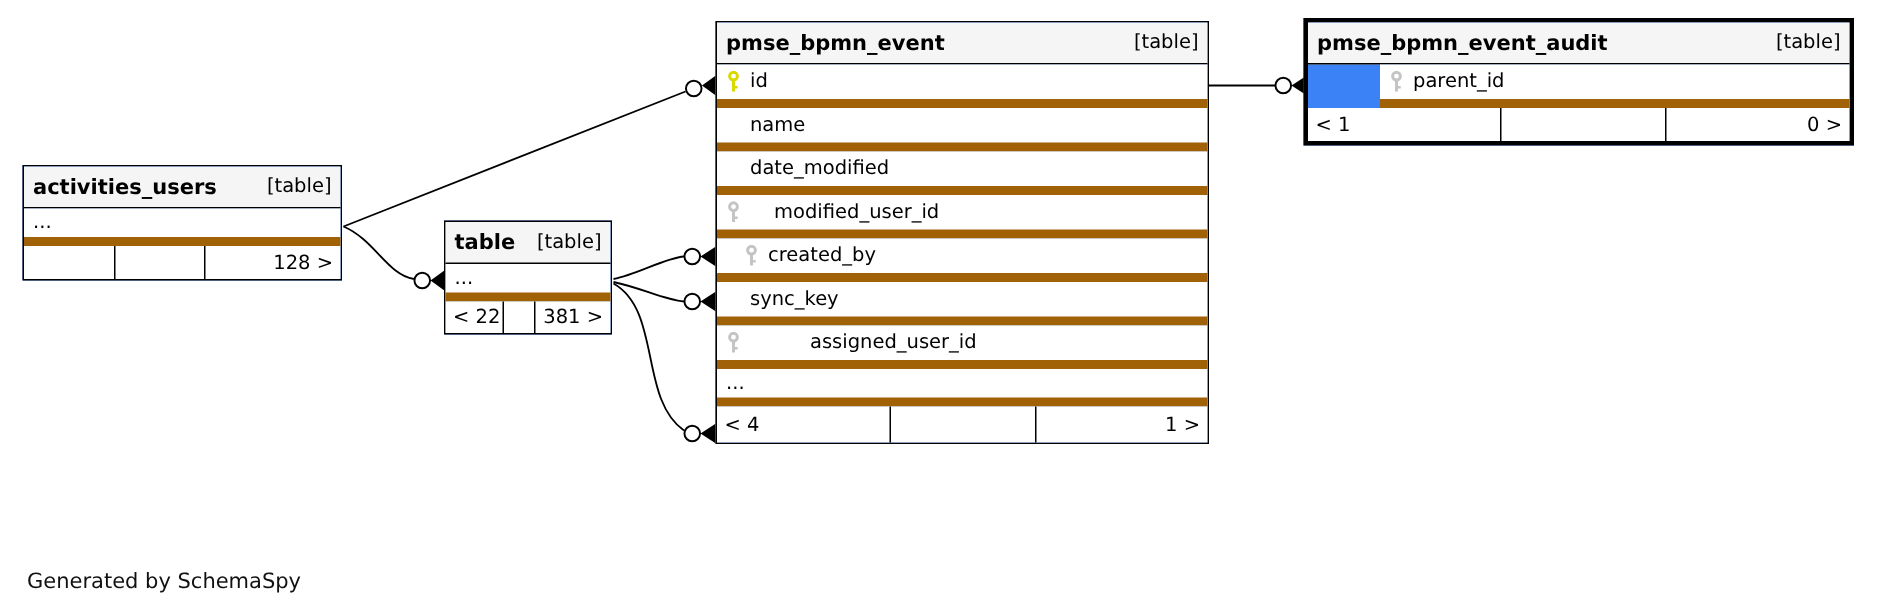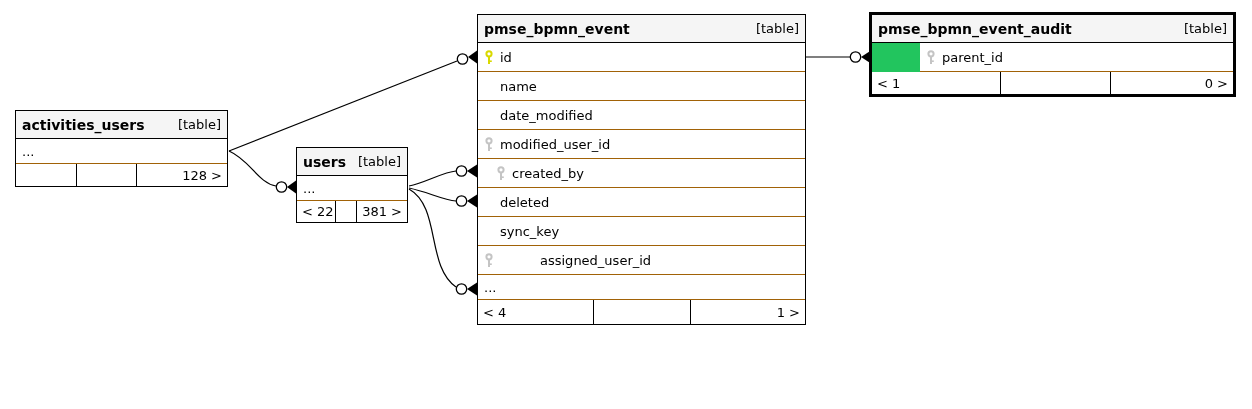--- a/index.html
+++ b/index.html
@@ -2,29 +2,29 @@
 <html><head>
 <meta charset="utf-8">
 <style>
   * { margin:0; padding:0; box-sizing:border-box; }
   html,body { background:#ffffff; }
   body { font-family:"DejaVu Sans","Liberation Sans",sans-serif; }
   .canvas { position:relative; width:1252px; height:409px; background:#ffffff; overflow:hidden; }
 
   .connectors { position:absolute; left:0; top:0; width:1252px; height:409px; }
 
-  .tbl { position:absolute; background:#22c55e; border:1px solid #000; }
+  .tbl { position:absolute; background:#3b82f6; border:1px solid #000; }
   .tbl.thick { border-width:3px; }
 
   .tbl-header { display:flex; justify-content:space-between; align-items:center;
                 background:#f5f5f5; border-bottom:1px solid #000; padding:0 6px; }
   .tname { font-weight:bold; font-size:14px; color:#000; white-space:nowrap; }
   .ttype { font-size:13px; color:#000; white-space:nowrap; }
 
-  .tbl-row { display:flex; align-items:center; border-bottom:1px solid #a16207;
+  .tbl-row { display:flex; align-items:center; border-bottom:6px solid #a16207;
              font-size:13px; color:#000; background:#fff; }
   .key-slot { width:22px; display:flex; justify-content:center; align-items:center; flex:0 0 22px; }
   .row-label { white-space:nowrap; }
   .row-ellipsis { padding-left:6px; }
   .row-extra { margin-left:auto; border-left:1px solid #000; height:100%;
                display:flex; align-items:center; justify-content:flex-end;
                padding:0 4px; flex:0 0 97px; }
 
   .key-icon { display:block; }
   .key-primary { color:#d9d900; }
@@ -93,21 +93,21 @@
     </div>
     <div class="tbl-footer" style="height:22px;">
       <span class="fcell f-left" style="flex:0 0 60px;"></span>
       <span class="fcell f-mid" style="flex:0 0 60px;"></span>
       <span class="fcell f-right">128 &gt;</span>
     </div>
   </div>
 
   <div class="tbl" style="left:296px; top:147px; width:112px;">
     <div class="tbl-header" style="height:28px;">
-      <span class="tname">users</span>
+      <span class="tname">table</span>
       <span class="ttype">[table]</span>
     </div>
     <div class="tbl-row row-ellipsis" style="height:25px;">
       <span class="row-label">...</span>
     </div>
     <div class="tbl-footer" style="height:21px;">
       <span class="fcell f-left" style="flex:0 0 38px;">&lt; 22</span>
       <span class="fcell f-mid" style="flex:0 0 21px;"></span>
       <span class="fcell f-right">381 &gt;</span>
     </div>
@@ -134,21 +134,21 @@
       <span class="key-slot"></span>
       <span class="row-label">name</span>
     </div>
 
 
     <div class="tbl-row" style="height:29px;align-items:center;">
       <span class="key-slot"></span>
       <span class="row-label">date_modified</span>
     </div>
 
-    <div class="tbl-row" style="height:29px;">
+    <div class="tbl-row" style="height:29px;gap:16px;">
       <span class="key-slot">
         <svg class="key-icon key-foreign" width="10" height="15" viewBox="0 0 10 15">
           <circle cx="5" cy="3.8" r="2.6" fill="none" stroke="currentColor" stroke-width="2"></circle>
           <line x1="5" y1="6.6" x2="5" y2="14" stroke="currentColor" stroke-width="2"></line>
           <line x1="5" y1="11.2" x2="7.8" y2="11.2" stroke="currentColor" stroke-width="1.6"></line>
         </svg>
       </span>
       <span class="row-label">modified_user_id</span>
     </div>
 
@@ -156,24 +156,20 @@
       <span class="key-slot">
         <svg class="key-icon key-foreign" width="10" height="15" viewBox="0 0 10 15">
           <circle cx="5" cy="3.8" r="2.6" fill="none" stroke="currentColor" stroke-width="2"></circle>
           <line x1="5" y1="6.6" x2="5" y2="14" stroke="currentColor" stroke-width="2"></line>
           <line x1="5" y1="11.2" x2="7.8" y2="11.2" stroke="currentColor" stroke-width="1.6"></line>
         </svg>
       </span>
       <span class="row-label">created_by</span>
     </div>
 
-    <div class="tbl-row" style="height:29px;">
-      <span class="key-slot"></span>
-      <span class="row-label">deleted</span>
-    </div>
 
     <div class="tbl-row" style="height:29px;">
       <span class="key-slot"></span>
       <span class="row-label">sync_key</span>
     </div>
 
     <div class="tbl-row" style="height:29px;gap:40px;">
       <span class="key-slot">
         <svg class="key-icon key-foreign" width="10" height="15" viewBox="0 0 10 15">
           <circle cx="5" cy="3.8" r="2.6" fill="none" stroke="currentColor" stroke-width="2"></circle>
@@ -210,14 +206,15 @@
       </span>
       <span class="row-label">parent_id</span>
     </div>
     <div class="tbl-footer" style="height:22px;">
       <span class="fcell f-left" style="flex:0 0 128px;">&lt; 1</span>
       <span class="fcell f-mid" style="flex:0 0 110px;"></span>
       <span class="fcell f-right">0 &gt;</span>
     </div>
   </div>
 
+  <div class="credit">Generated by SchemaSpy</div>
 
 </div>
 
 </body></html>

